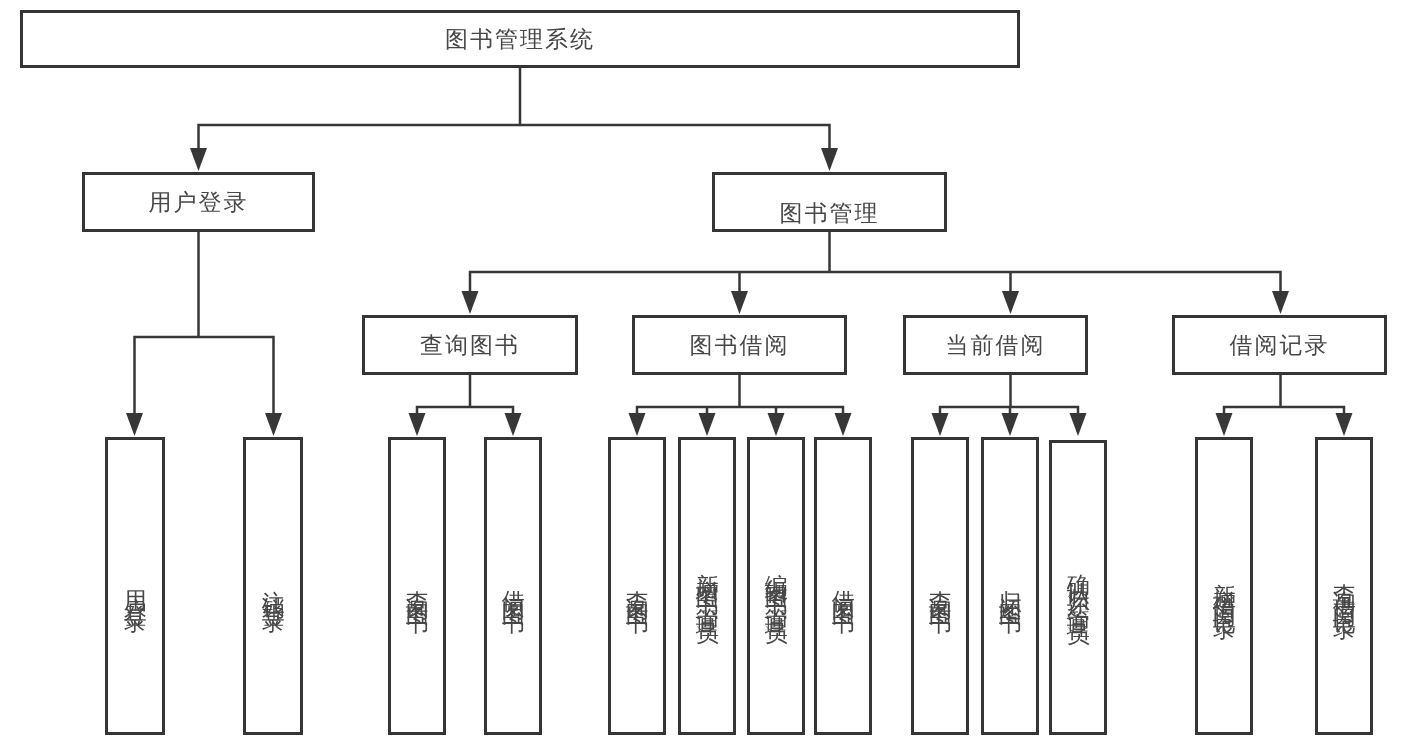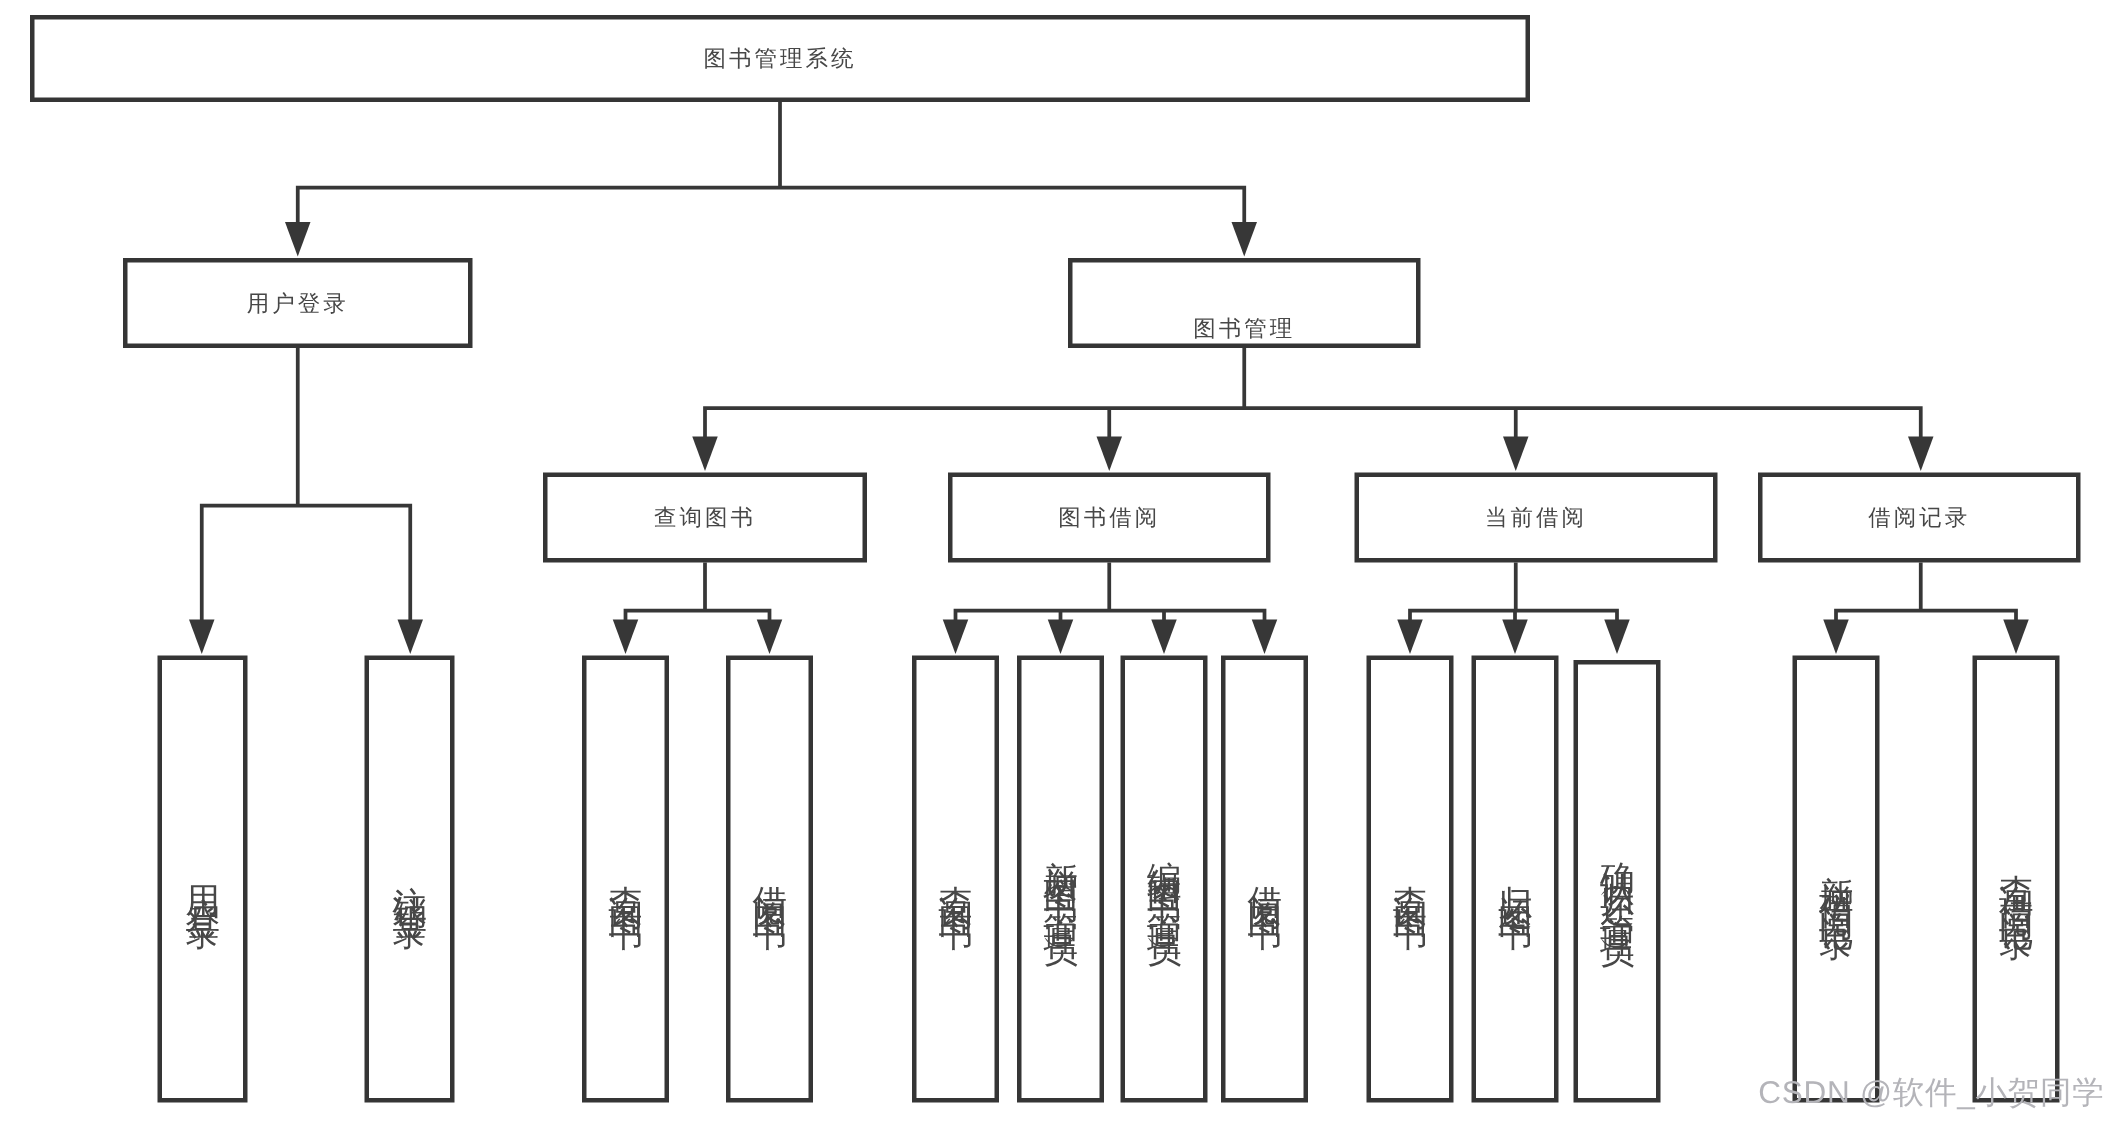--- a/index.html
+++ b/index.html
@@ -21,21 +21,21 @@
   .box {
     position: absolute;
     box-sizing: border-box;
     background: #ffffff;
     border: 3px solid #353535;
     display: flex;
     align-items: center;
     justify-content: center;
   }
   .h-label {
-    font-size: 15px;
+    font-size: 23px;
     letter-spacing: 2px;
     color: #474747;
     white-space: nowrap;
   }
   .root-box   { left: 20px;  top: 10px;  width: 1000px; height: 58px; }
   .lvl2-box   { top: 172px; height: 60px; }
   .lvl3-box   { top: 315px; height: 60px; }
   .leaf {
     top: 437px;
     width: 58px;
@@ -108,21 +108,21 @@
   <div class="box lvl2-box" style="left:712px; width:235px;align-items:flex-end;">
     <span class="h-label">图书管理</span>
   </div>
 
   <div class="box lvl3-box" style="left:362px; width:216px;">
     <span class="h-label">查询图书</span>
   </div>
   <div class="box lvl3-box" style="left:632px; width:215px;">
     <span class="h-label">图书借阅</span>
   </div>
-  <div class="box lvl3-box" style="left:903px; width:242px;">
+  <div class="box lvl3-box" style="left:903px; width:185px;">
     <span class="h-label">当前借阅</span>
   </div>
   <div class="box lvl3-box" style="left:1172px; width:215px;font-family:Liberation Serif, serif;">
     <span class="h-label">借阅记录</span>
   </div>
 
   <div class="box leaf" style="left:105px; width:60px;">
     <span class="vtext">用户登录</span>
   </div>
   <div class="box leaf" style="left:243px; width:60px;">
@@ -155,15 +155,14 @@
   <div class="box leaf" style="left:1049px; top:440px; height:295px;">
     <span class="vtext">确认归还（管理员）</span>
   </div>
   <div class="box leaf" style="left:1195px;">
     <span class="vtext">新增借阅记录</span>
   </div>
   <div class="box leaf" style="left:1315px;">
     <span class="vtext">查询借阅记录</span>
   </div>
 
-  <div class="watermark">CSDN @软件_小贺同学</div>
 
 </div>
 
 </body></html>

